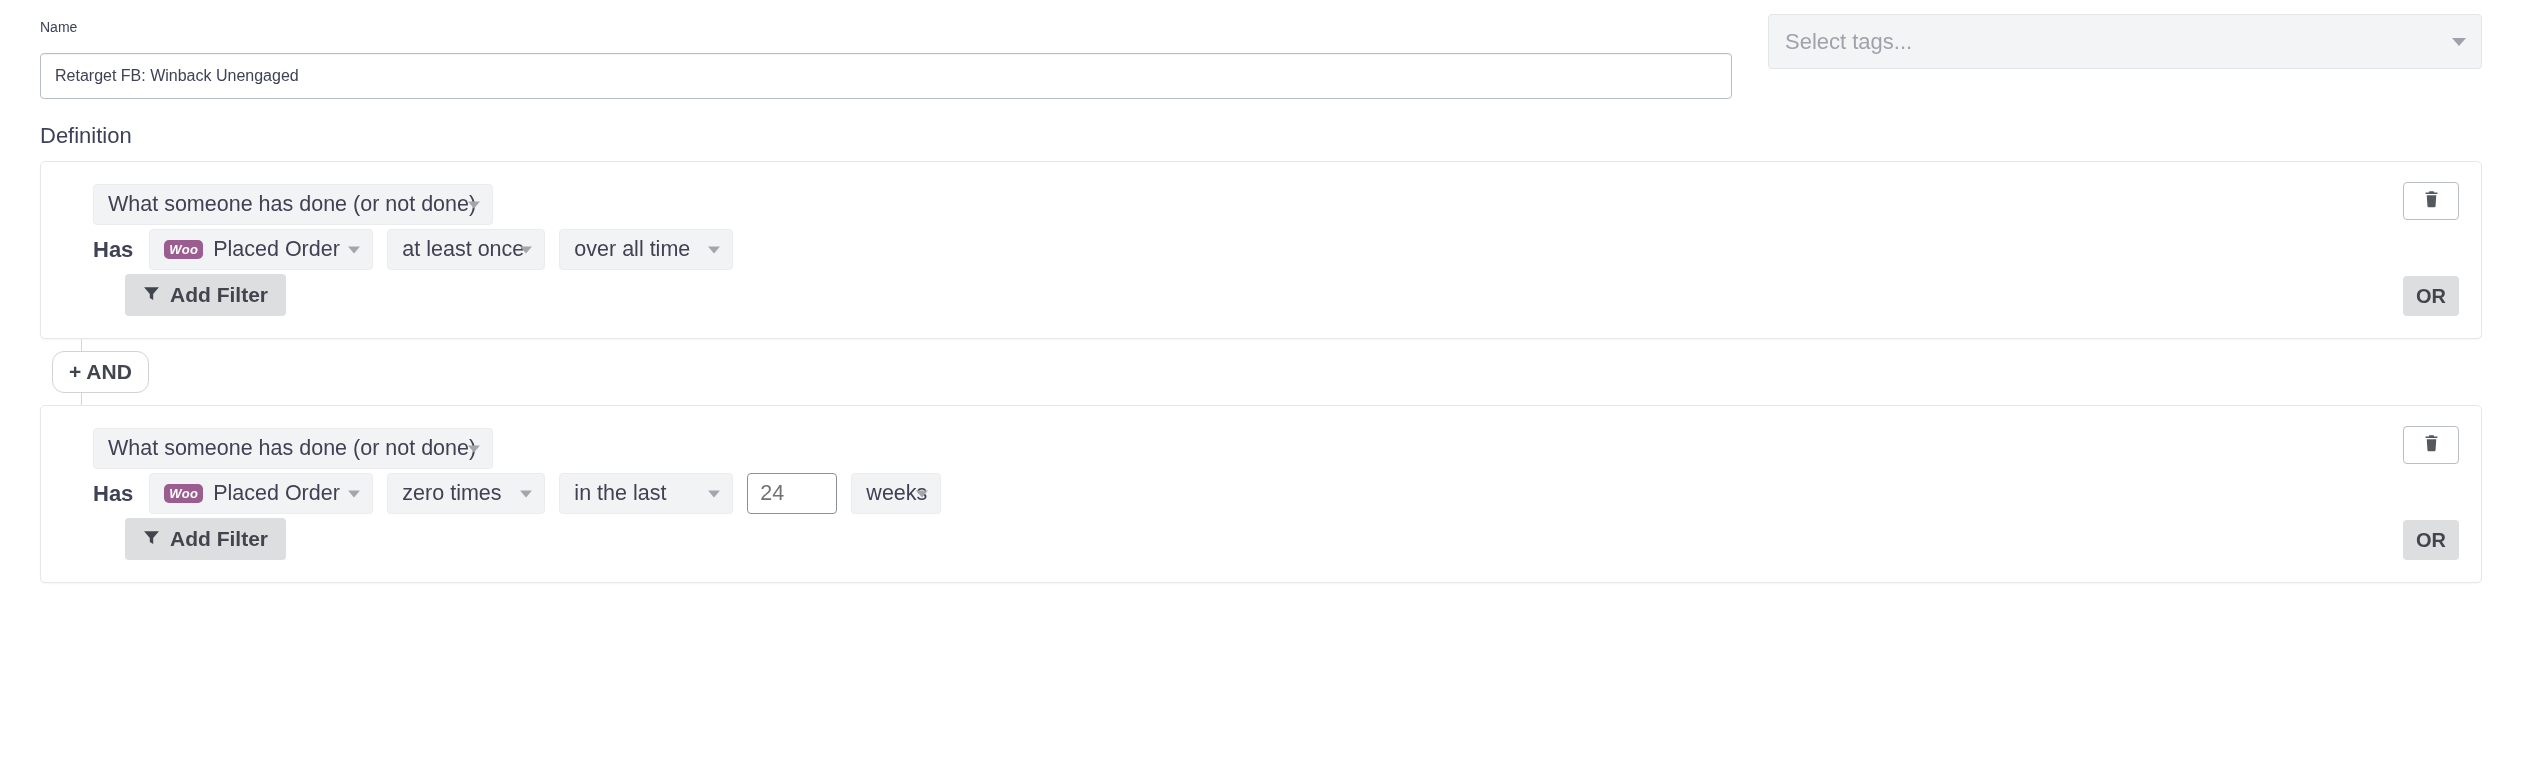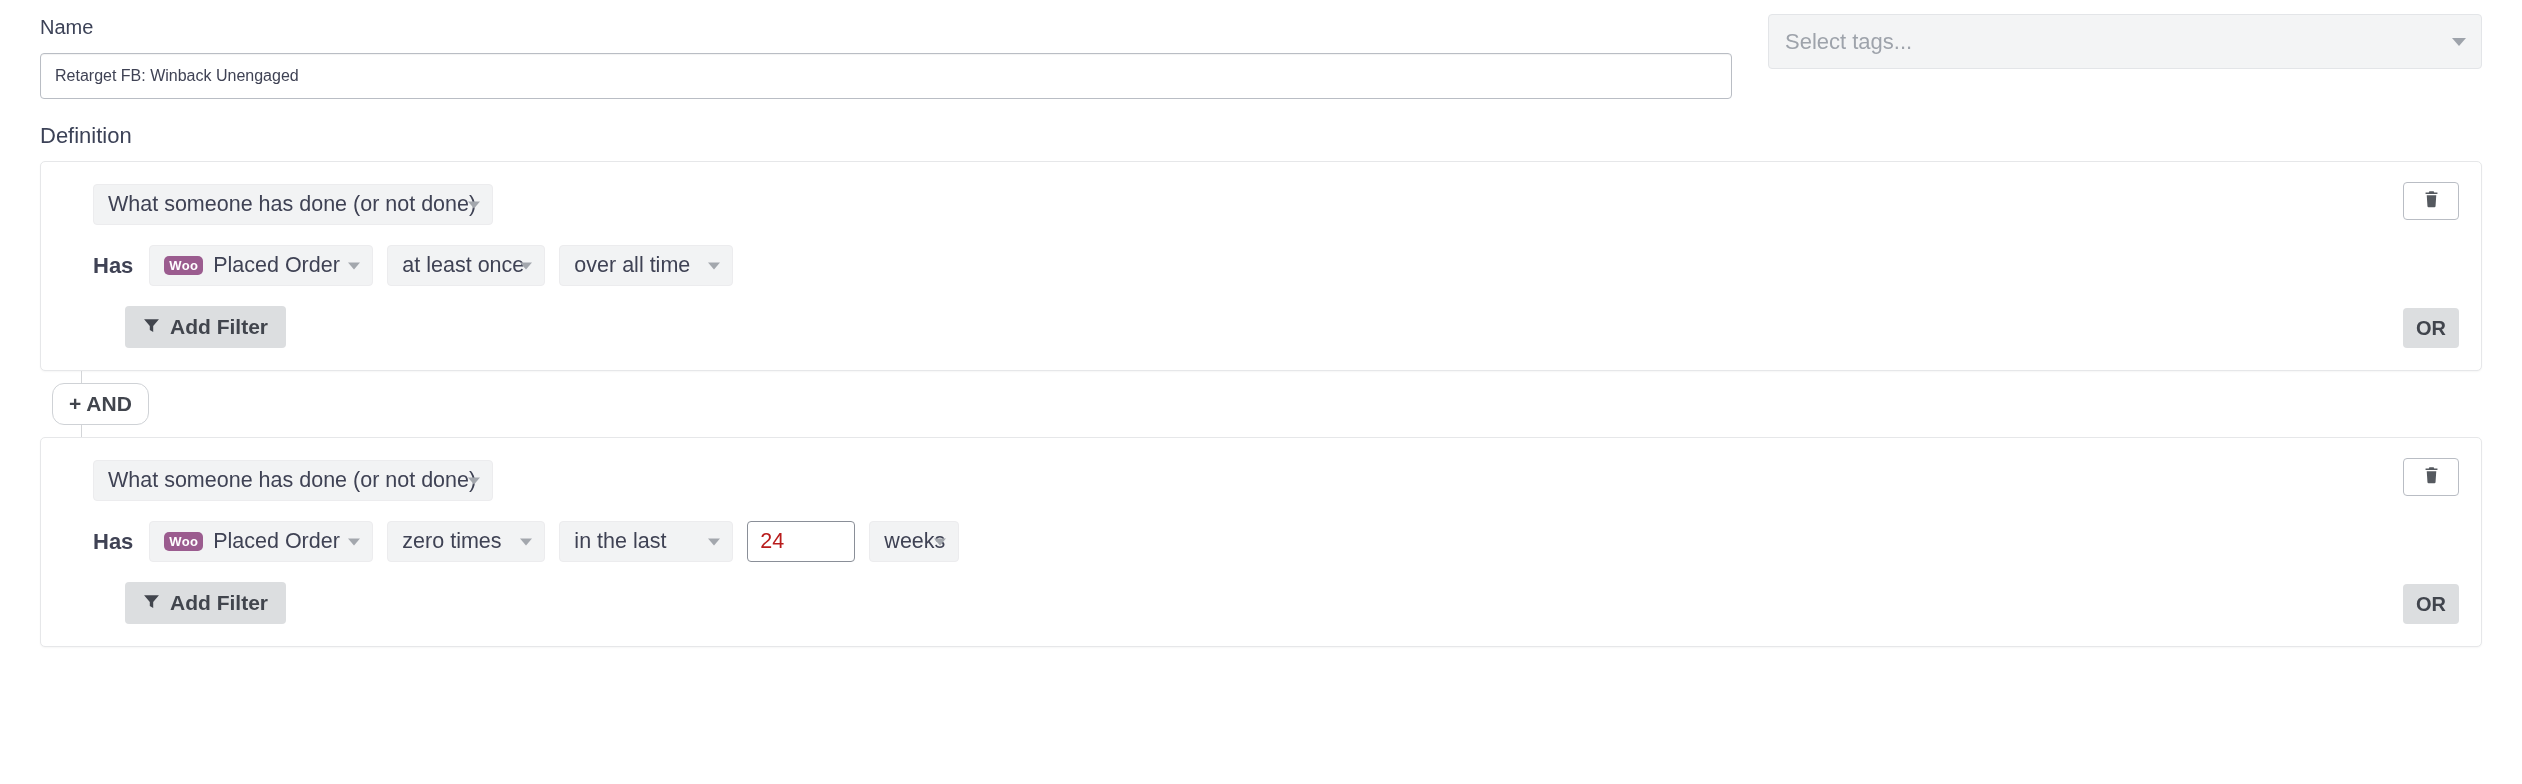--- a/index.html
+++ b/index.html
@@ -28,21 +28,21 @@
   
   .top-row {
     display: flex;
     gap: 36px;
     padding-top: 14px;
   }
   .field-name   { flex: 0 0 1692px; }
   .field-tags   { flex: 1 1 auto; }
 
   .field-label {
-    font-size: 20px;
+    font-size: 14px;
     color: #3c4257;
     line-height: 26px;
     margin-bottom: 13px;
     font-weight: 400;
   }
 
   .text-input {
     width: 100%;
     height: 46px;
     border: 1px solid #b9bdc4;
@@ -96,21 +96,21 @@
     position: relative;
     border: 1px solid #e6e7e9;
     border-radius: 5px;
     background: #ffffff;
     box-shadow: 0 1px 2px rgba(0,0,0,.04);
     padding: 22px 24px 22px 28px;
     min-height: 148px;
   }
 
   .card-row { display: flex; align-items: center; }
-  .card-row + .card-row { margin-top: 20px; }
+  .card-row + .card-row { margin-top: 4px; }
 
   
   .sel {
     position: relative;
     height: 41px;
     background: #f2f3f4;
     border: 1px solid #ececee;
     border-radius: 4px;
     display: inline-flex;
     align-items: center;
@@ -154,32 +154,33 @@
     background: #9b5c8f;
     color: #ffffff;
     border-radius: 5px;
     font-size: 13px;
     font-weight: bold;
     letter-spacing: .3px;
     padding: 3px 5px;
     margin-right: 10px;
     line-height: 1;
     font-family: "Liberation Sans", sans-serif;
+    font-style: italic;
   }
 
   .num-input {
-    width: 108px;
+    width: 90px;
     height: 41px;
     border: 1px solid #8a8f98;
     border-radius: 4px;
     background: #ffffff;
     padding: 0 12px;
     font-family: "Liberation Sans", sans-serif;
     font-size: 21.5px;
-    color: #b91c1c;
+    color: #737373;
     outline: none;
   }
 
   
   .add-filter {
     margin-left: 56px;
     height: 42px;
     background: #dcdee0;
     border: none;
     border-radius: 4px;

